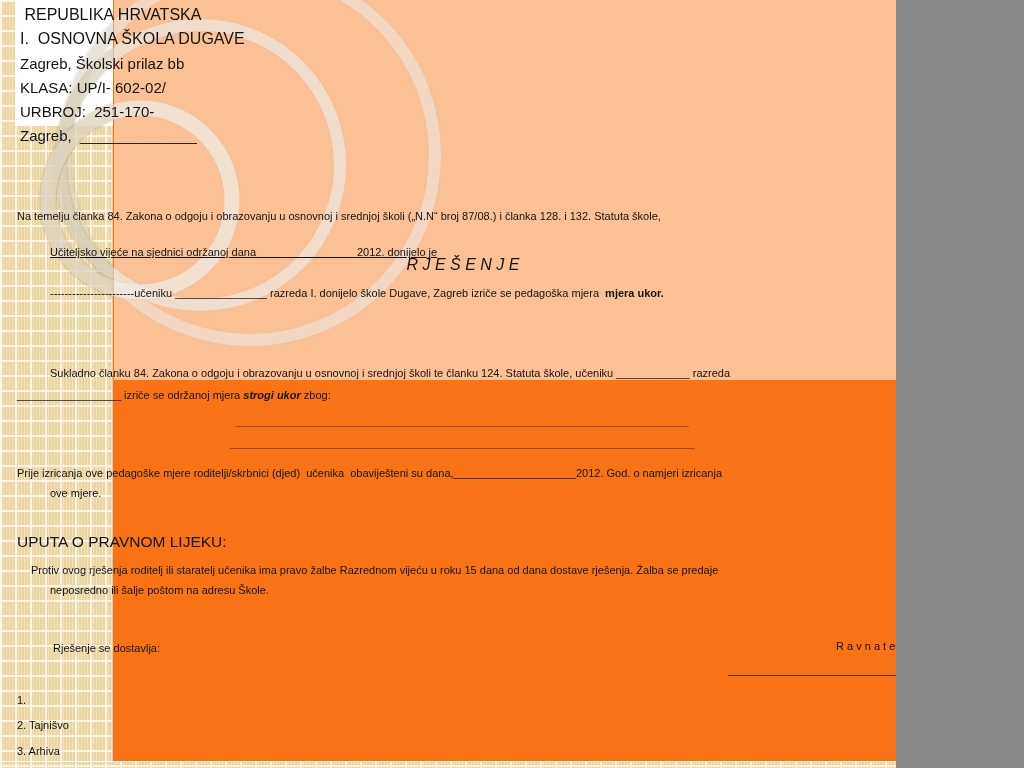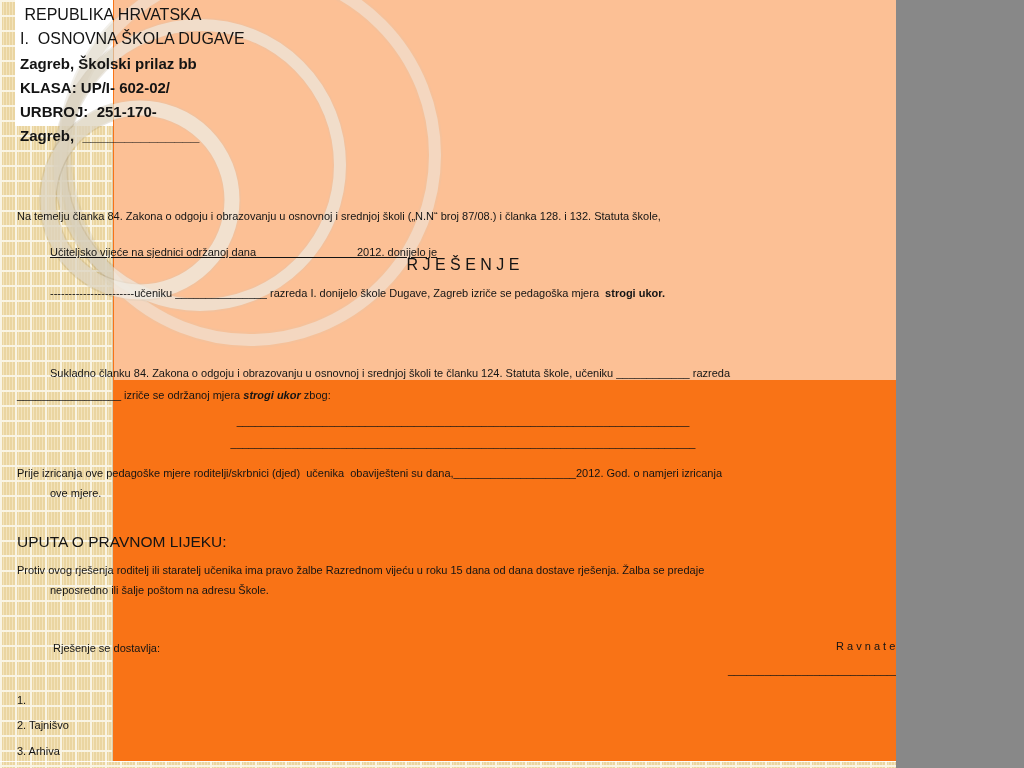--- a/index.html
+++ b/index.html
@@ -25,22 +25,22 @@
     position:absolute;left:0;top:761px;width:1024px;height:7px;
     background-position:0 -4px;
     border-top:1px solid rgba(255,255,255,0.9);
   }
   .header-box{position:absolute;left:15px;top:0;width:98px;height:126px;background:#ffffff;}
   .rings{position:absolute;left:0;top:0;pointer-events:none;}
   .dim-overlay{position:absolute;left:114px;top:0;width:910px;height:380px;background:rgba(255,255,255,0.55);}
   
   .ln{position:absolute;white-space:pre;font-size:11px;line-height:19px;z-index:5;}
   .hd{font-size:16px;}
-  .sm{font-size:15px;font-weight:bold;}
-  .cn{left:30px;right:0;text-align:center;}
+  .sm{font-size:15px;}
+  .cn{left:30px;right:0;text-align:center;font-style:italic;}
   .b{font-weight:700;}
   .bi{font-weight:700;font-style:italic;}
   .heading{font-size:16px;}
 </style>
 </head>
 <body>
 
 <div class="page">
 
   <div class="pattern pattern-col"></div>
@@ -62,34 +62,34 @@
   <div class="ln sm" style="left:20px;top:54px;">Zagreb, Školski prilaz bb</div>
   <div class="ln sm" style="left:20px;top:78px;">KLASA: UP/I- 602-02/</div>
   <div class="ln sm" style="left:20px;top:102px;">URBROJ:  251-170-</div>
   <div class="ln sm" style="left:20px;top:126px;">Zagreb,  ______________</div>
 
   <div class="ln" style="left:17px;top:207px;">Na temelju članka 84. Zakona o odgoju i obrazovanju u osnovnoj i srednjoj školi („N.N“ broj 87/08.) i članka 128. i 132. Statuta škole,</div>
   <div class="ln" style="left:50px;top:243px;text-decoration:underline;">Učiteljsko vijeće na sjednici održanoj dana ________________2012. donijelo je</div>
 
   <div class="ln cn heading" style="top:255px;">R J E Š E N J E</div>
 
-  <div class="ln" style="left:50px;top:284px;"><span>-----------------------učeniku _______________ razreda I. donijelo škole Dugave, Zagreb izriče se pedagoška mjera  </span><span class="b">strogi ukor.</span></div>
+  <div class="ln" style="left:50px;top:284px;"><span>-----------------------učeniku _______________ razreda I. donijelo škole Dugave, Zagreb izriče se pedagoška mjera  </span><span class="b">mjera ukor.</span></div>
 
 
   <div class="ln" style="left:50px;top:364px;">Sukladno članku 84. Zakona o odgoju i obrazovanju u osnovnoj i srednjoj školi te članku 124. Statuta škole, učeniku ____________ razreda</div>
   <div class="ln" style="left:17px;top:386px;"><span>_________________ izriče se održanoj mjera </span><span class="bi">strogi ukor</span><span> zbog:</span></div>
 
   <div class="ln cn" style="top:412px;">__________________________________________________________________________</div>
   <div class="ln cn" style="top:434px;">____________________________________________________________________________</div>
 
   <div class="ln" style="left:17px;top:464px;">Prije izricanja ove pedagoške mjere roditelji/skrbnici (djed)  učenika  obaviješteni su dana,____________________2012. God. o namjeri izricanja</div>
   <div class="ln" style="left:50px;top:484px;">ove mjere.</div>
 
   <div class="ln" style="left:17px;top:532px;font-size:15.5px;">UPUTA O PRAVNOM LIJEKU:</div>
-  <div class="ln" style="left:17px;top:561px;">Protiv ovog rješenja roditelj ili staratelj učenika ima pravo žalbe Razrednom vijeću u roku 15 dana od dana dostave rješenja. Žalba se predaje</div>
+  <div class="ln" style="left:17px;top:561px;padding-left:14px;">Protiv ovog rješenja roditelj ili staratelj učenika ima pravo žalbe Razrednom vijeću u roku 15 dana od dana dostave rješenja. Žalba se predaje</div>
   <div class="ln" style="left:50px;top:581px;">neposredno ili šalje poštom na adresu Škole.</div>
 
   <div class="ln" style="left:17px;top:639px;padding-left:36px;">Rješenje se dostavlja:</div>
   <div class="ln" style="left:836px;top:637px;">R a v n a t el j:</div>
   <div class="ln" style="left:728px;top:661px;">____________________________</div>
 
   <div class="ln" style="left:17px;top:691px;">1.</div>
   <div class="ln" style="left:17px;top:716px;">2. Tajnišvo</div>
   <div class="ln" style="left:17px;top:742px;">3. Arhiva</div>
 

